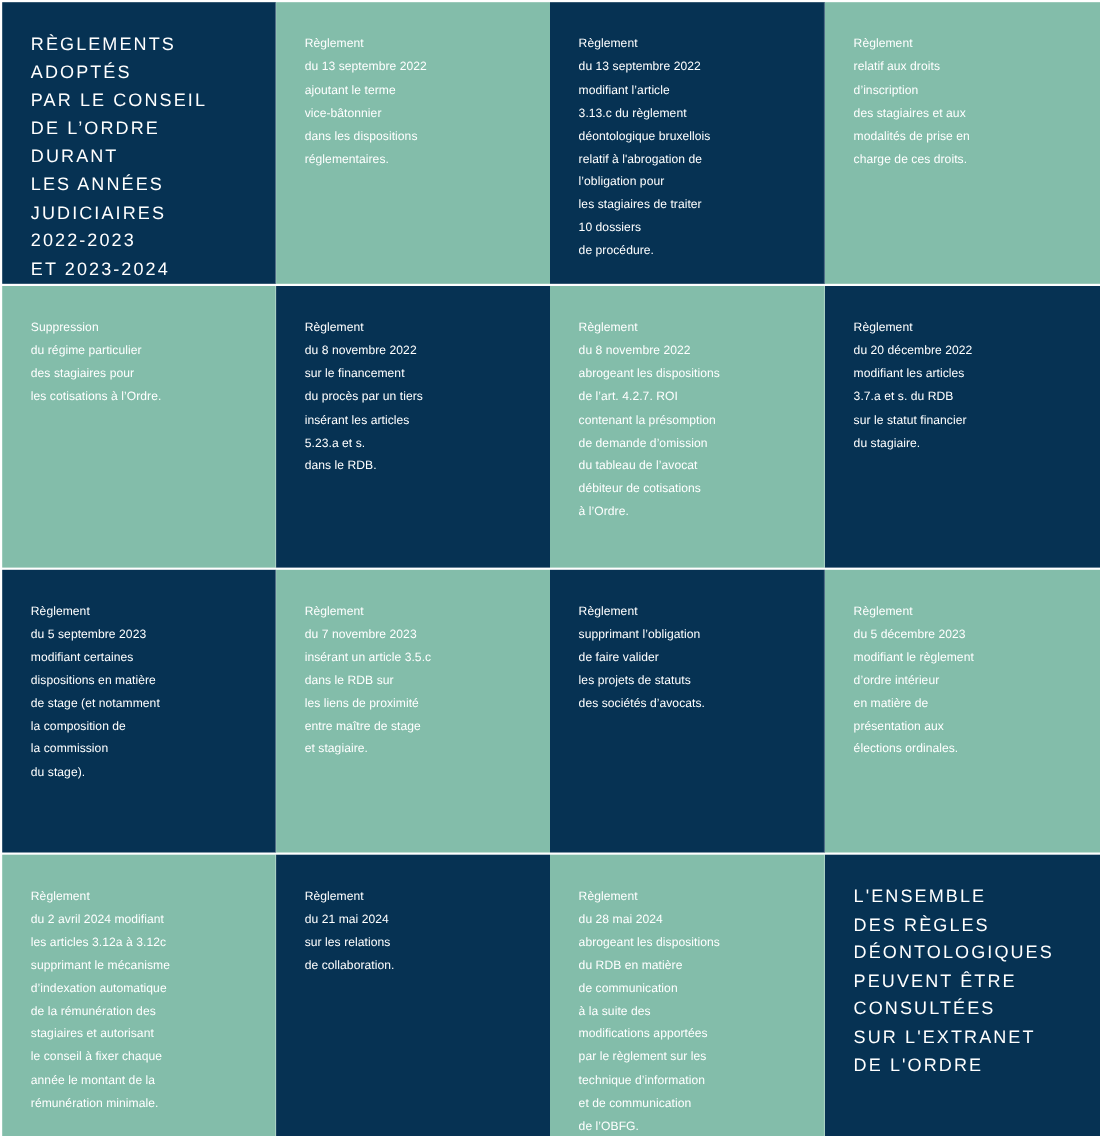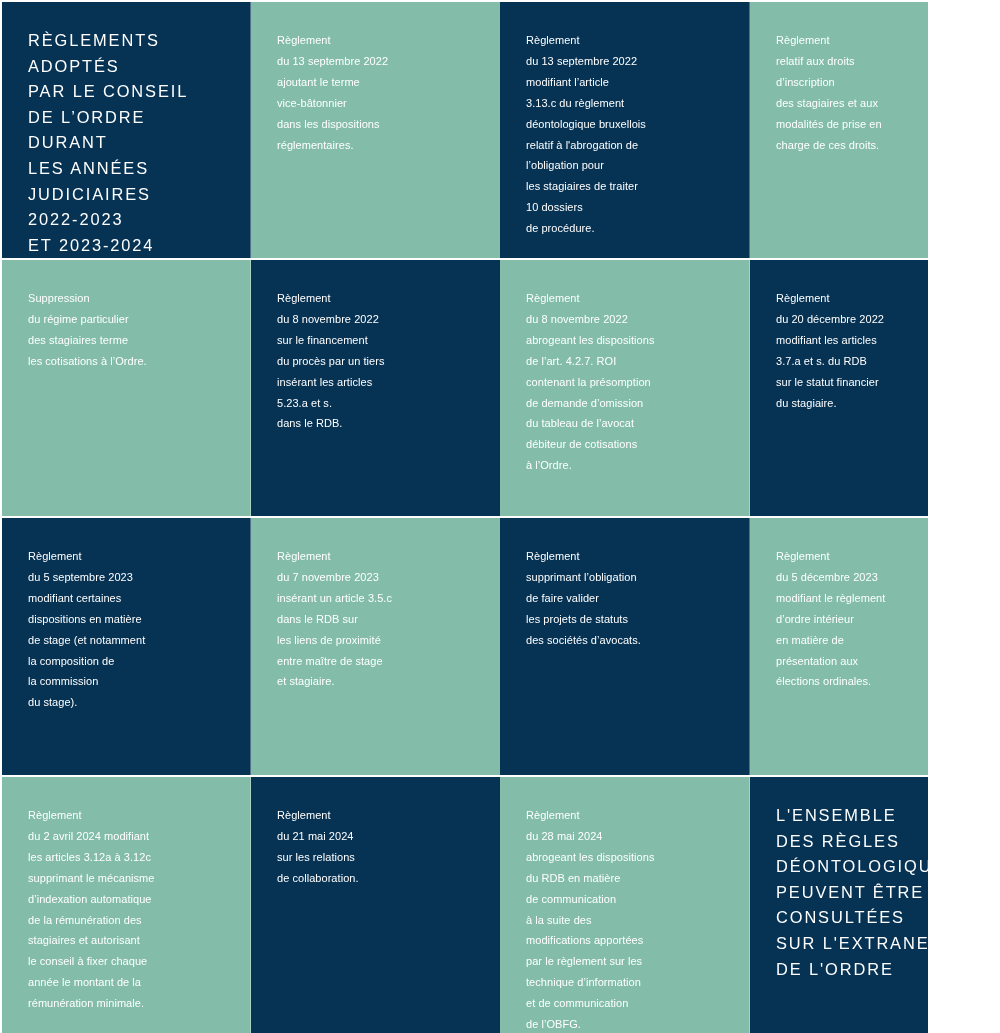--- a/index.html
+++ b/index.html
@@ -4,21 +4,21 @@
 <style>
   html, body {
     margin: 0;
     padding: 0;
     background: #ffffff;
   }
   body {
     font-family: "Liberation Sans", "DejaVu Sans", sans-serif;
   }
   #poster {
-    width: 928px;
+    width: 1000px;
     height: 1033px;
     box-sizing: border-box;
     padding: 2px 0 0 2px;
     background: #ffffff;
     position: relative;
     overflow: hidden;
   }
   .grid {
     width: 998px;
     height: 1031px;
@@ -125,21 +125,21 @@
 relatif aux droits
 d’inscription
 des stagiaires et aux
 modalités de prise en
 charge de ces droits.</div>
     </div>
 
     <div class="cell green gap-right">
       <div class="cell-text">Suppression
 du régime particulier
-des stagiaires terme
+des stagiaires pour
 les cotisations à l’Ordre.</div>
     </div>
 
     <div class="cell navy">
       <div class="cell-text">Règlement
 du 8 novembre 2022
 sur le financement
 du procès par un tiers
 insérant les articles
 5.23.a et s.

